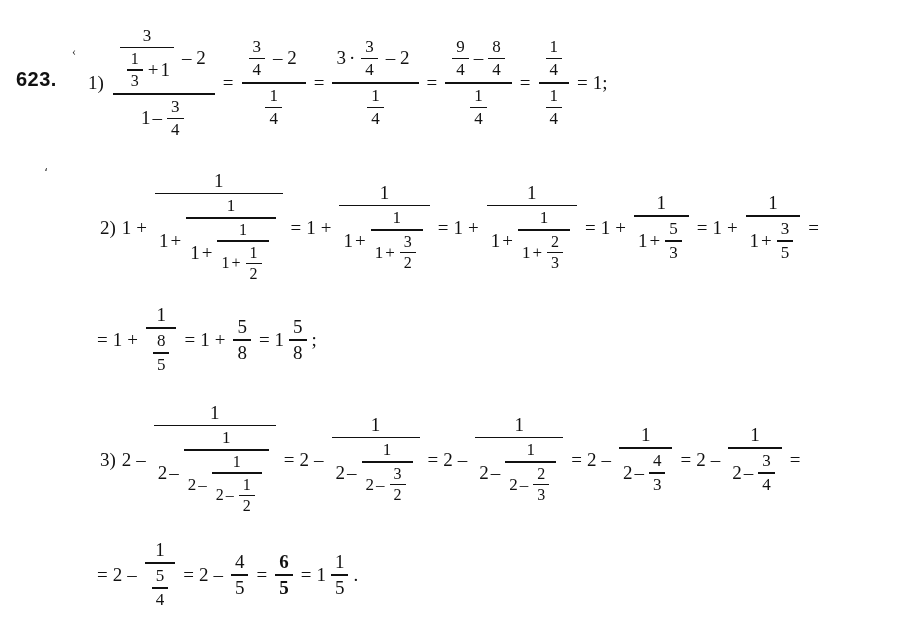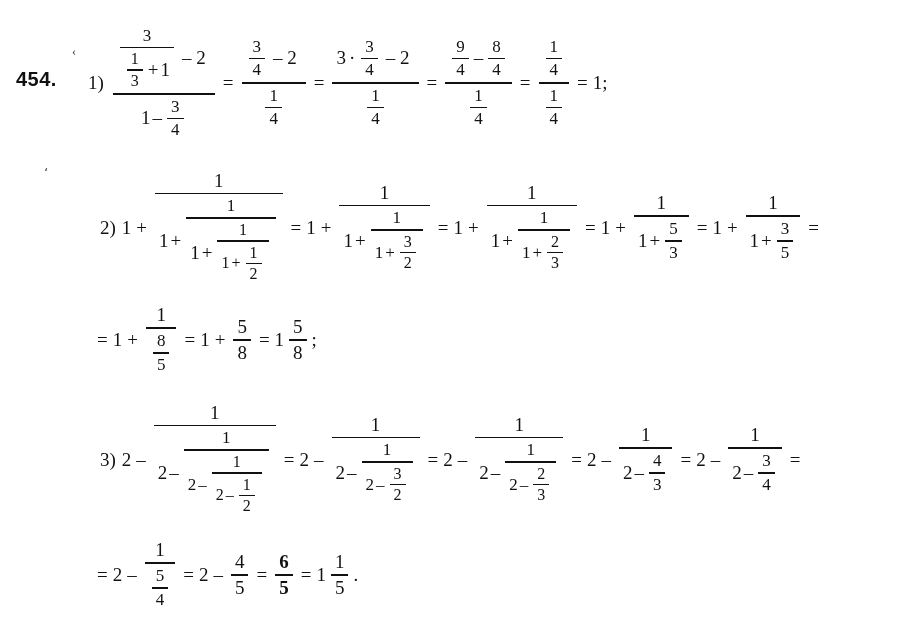--- a/index.html
+++ b/index.html
@@ -98,21 +98,21 @@
     position: absolute;
     color: #333;
     font-size: 12px;
   }
 </style>
 </head>
 <body>
 
 <div class="page">
 
-  <div class="problem-number">454.</div>
+  <div class="problem-number">623.</div>
 
   <div class="stray" style="left:72px; top:44px;">‹</div>
   <div class="stray" style="left:44px; top:160px;">،</div>
 
   <div class="row" style="left:88px; top:18px; height:130px;">
     <span class="item-label">1)</span>
 
     <span class="frac">
       <span class="fnum">
         <span class="frac small">

